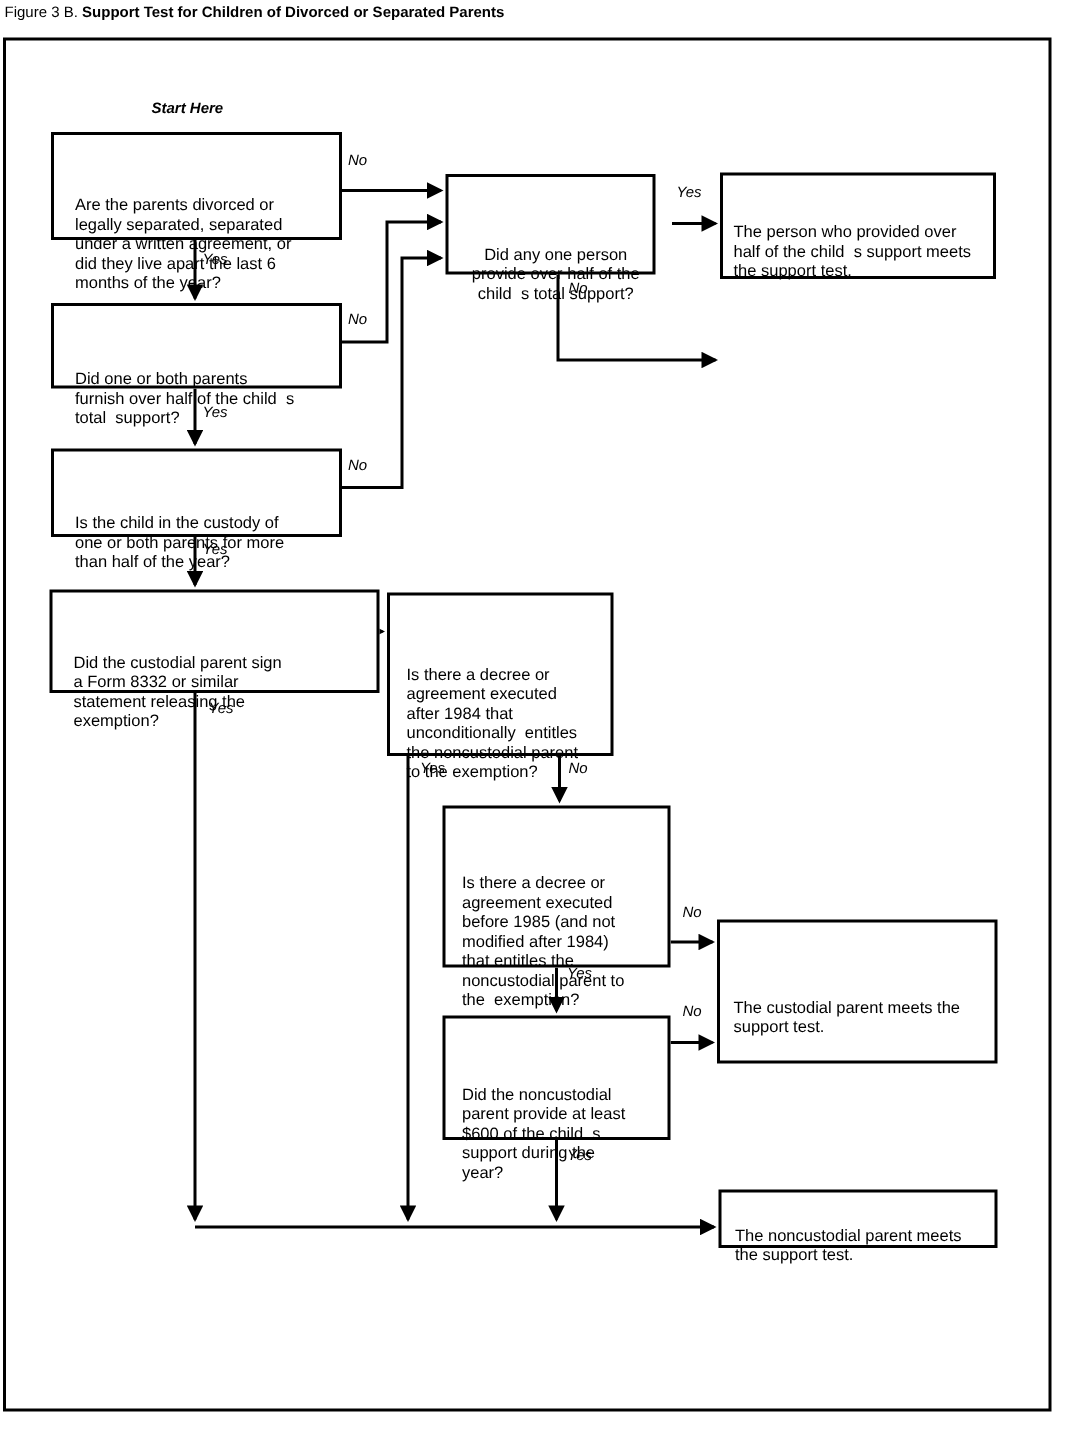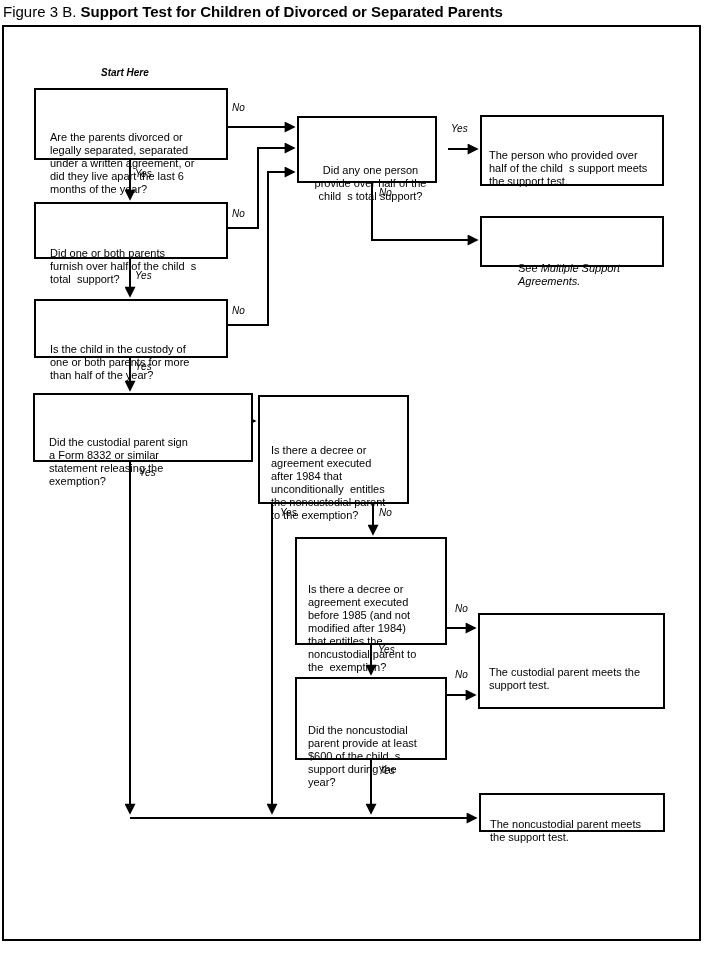--- a/index.html
+++ b/index.html
@@ -1,21 +1,21 @@
 <!DOCTYPE html>
 <html><head>
 <meta charset="utf-8">
 <style>
   * { margin:0; padding:0; box-sizing:border-box; }
   html,body { background:#fff; }
   .page {
     position:relative; width:725px; height:953px; background:#fff;
     font-family:"Liberation Sans", sans-serif; color:#000; overflow:hidden;
   }
-  .title { position:absolute; left:3px; top:3px; font-size:15px; white-space:nowrap; }
+  .title { position:absolute; left:3px; top:3px; font-size:10px; white-space:nowrap; }
   .title .bold { font-weight:bold; }
   .frame {
     position:absolute; left:2px; top:25px; width:699px; height:916px;
     border:2px solid #000; background:#fff;
   }
   .box {
     position:absolute; border:2px solid #000; background:#fff;
     font-size:11px; line-height:13px;
   }
   .box .txt { white-space:pre-wrap; display:block;margin-top:36px; }
@@ -149,24 +149,20 @@
 provide over half of the
 child  s total support?</span>
   </div>
 
   <div class="box b-per vcenter">
     <span class="txt">The person who provided over
 half of the child  s support meets
 the support test.</span>
   </div>
 
-  <div class="box b-mul">
-    <span class="txt"><span>See </span><span class="it">Multiple Support
-Agreements.</span></span>
-  </div>
 
   <div class="box b-q5">
     <span class="txt">Is there a decree or
 agreement executed
 after 1984 that
 unconditionally  entitles
 the noncustodial parent
 to the exemption?</span>
   </div>
 

